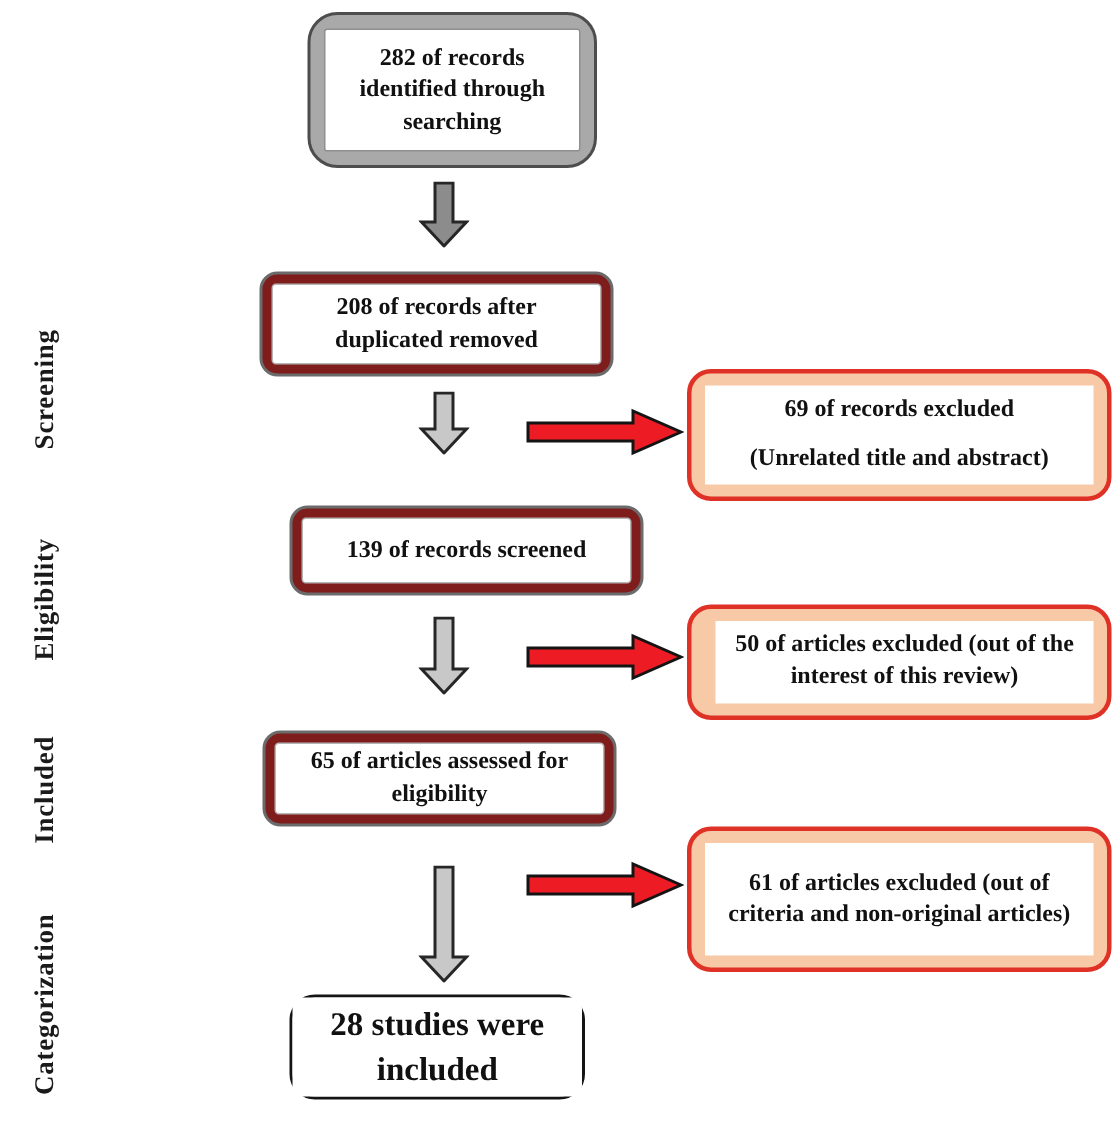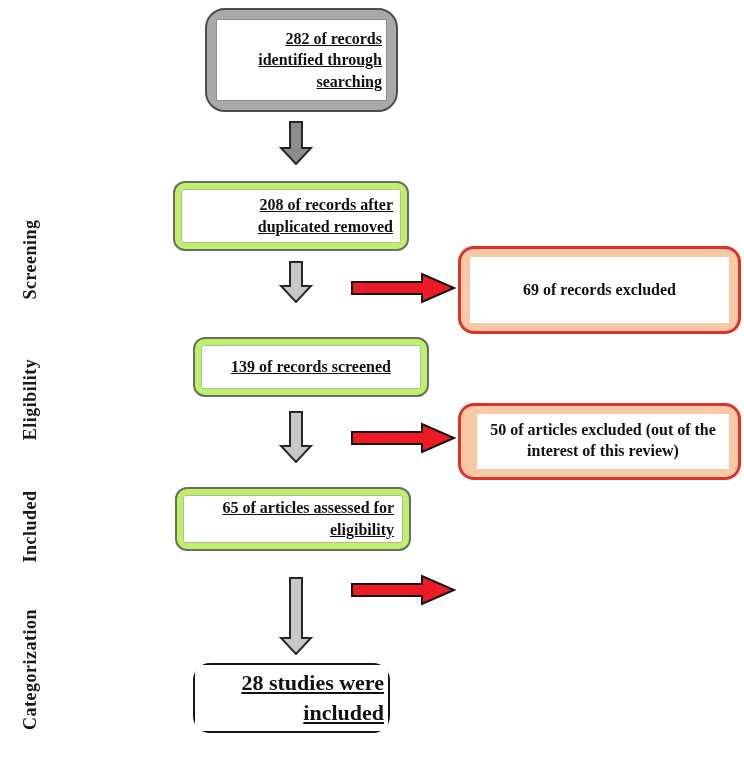--- a/index.html
+++ b/index.html
@@ -33,38 +33,37 @@
     border-radius: 16px;
     display: flex;
   }
   .flow-box .inner {
     flex: 1;
     background: #ffffff;
     border-radius: 7px;
     display: flex;
     align-items: center;
     justify-content: center;
-    text-align: right;
+    text-align: center;
     font-weight: bold;
     font-size: 16px;
     line-height: 1.35;
     color: #111111;
     padding: 2px 4px;
-    text-decoration: underline;
   }
   .box-top {
     border: 2px solid #4d4d4d;
     background: #a9a9a9;
     padding: 9px;
     border-radius: 20px;
   }
   .box-top .inner { border: 1px solid #8f8f8f; border-radius: 2px; }
   .box-mid {
     border: 2px solid #6b6b6b;
-    background: #bef264;
+    background: #7f1d1d;
     padding: 6px;
     border-radius: 12px;
   }
   .box-mid .inner { border: 1px solid #b5b5b5; border-radius: 3px; }
   .box-plain {
     border: 2.5px solid #141414;
     background: #ffffff;
     border-radius: 17px;
   }
   .box-plain .inner { font-size: 22px; }
@@ -129,20 +128,21 @@
     <polygon points="11,1 23,1 23,25 32,25 17,41 2,25 11,25" fill="#c8c8c8" stroke="#262626" stroke-width="2" stroke-linejoin="miter"></polygon>
   </svg>
 
   <svg class="arrow" style="left:350px; top:272px;" width="106" height="32" viewBox="0 0 106 32">
     <polygon points="2,10 72,10 72,2 104,16 72,30 72,22 2,22" fill="#ed1c24" stroke="#141414" stroke-width="2" stroke-linejoin="miter"></polygon>
   </svg>
 
   <div class="excl-box" style="left:458px; top:246px; width:283px; height:88px;">
     <div class="inner">
       <div class="gap-line">69 of records excluded</div>
+      <div class="gap-line">(Unrelated title and abstract)</div>
     </div>
   </div>
 
   <div class="flow-box box-mid" style="left:193px; top:337px; width:236px; height:60px;">
     <div class="inner">
         <span>139 of records screened</span>
       </div>
   </div>
 
   <svg class="arrow" style="left:279px; top:411px;" width="34" height="52" viewBox="0 0 34 52">
@@ -166,20 +166,25 @@
   </div>
 
   <svg class="arrow" style="left:279px; top:577px;" width="34" height="78" viewBox="0 0 34 78">
     <polygon points="11,1 23,1 23,61 32,61 17,77 2,61 11,61" fill="#c8c8c8" stroke="#262626" stroke-width="2" stroke-linejoin="miter"></polygon>
   </svg>
 
   <svg class="arrow" style="left:350px; top:574px;" width="106" height="32" viewBox="0 0 106 32">
     <polygon points="2,10 72,10 72,2 104,16 72,30 72,22 2,22" fill="#ed1c24" stroke="#141414" stroke-width="2" stroke-linejoin="miter"></polygon>
   </svg>
 
+  <div class="excl-box" style="left:458px; top:551px; width:283px; height:97px;">
+    <div class="inner">
+      <div class="wrap-235">61 of articles excluded (out of criteria and non-original articles)</div>
+    </div>
+  </div>
 
   <div class="flow-box box-plain" style="left:193px; top:663px; width:197px; height:70px;">
     <div class="inner">
         <span>28 studies were included</span>
       </div>
   </div>
 
 </div>
 
 </body></html>

